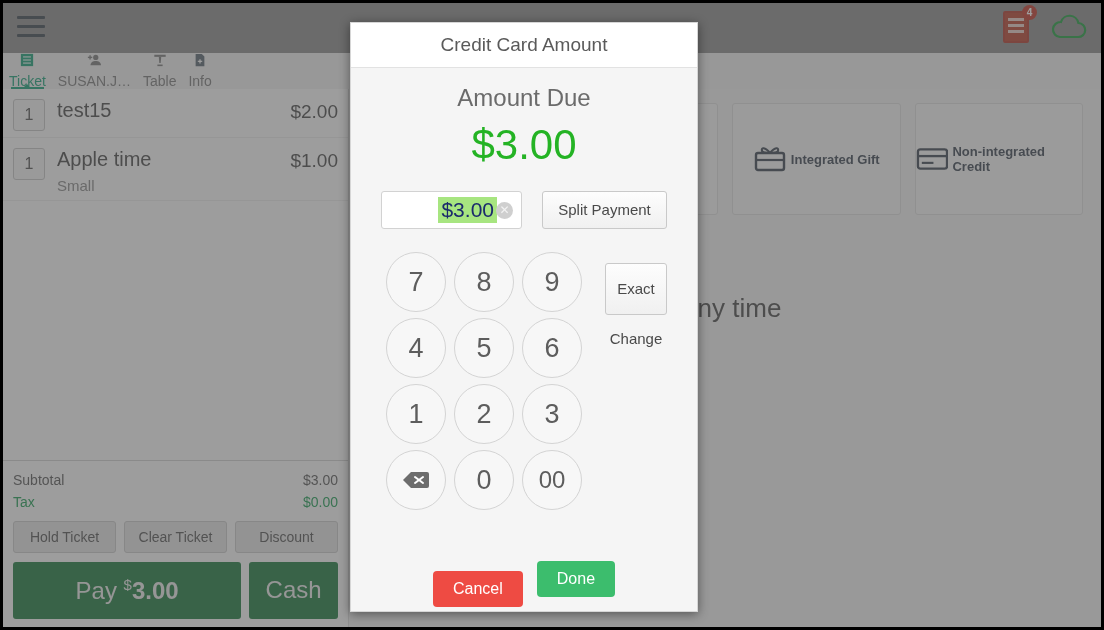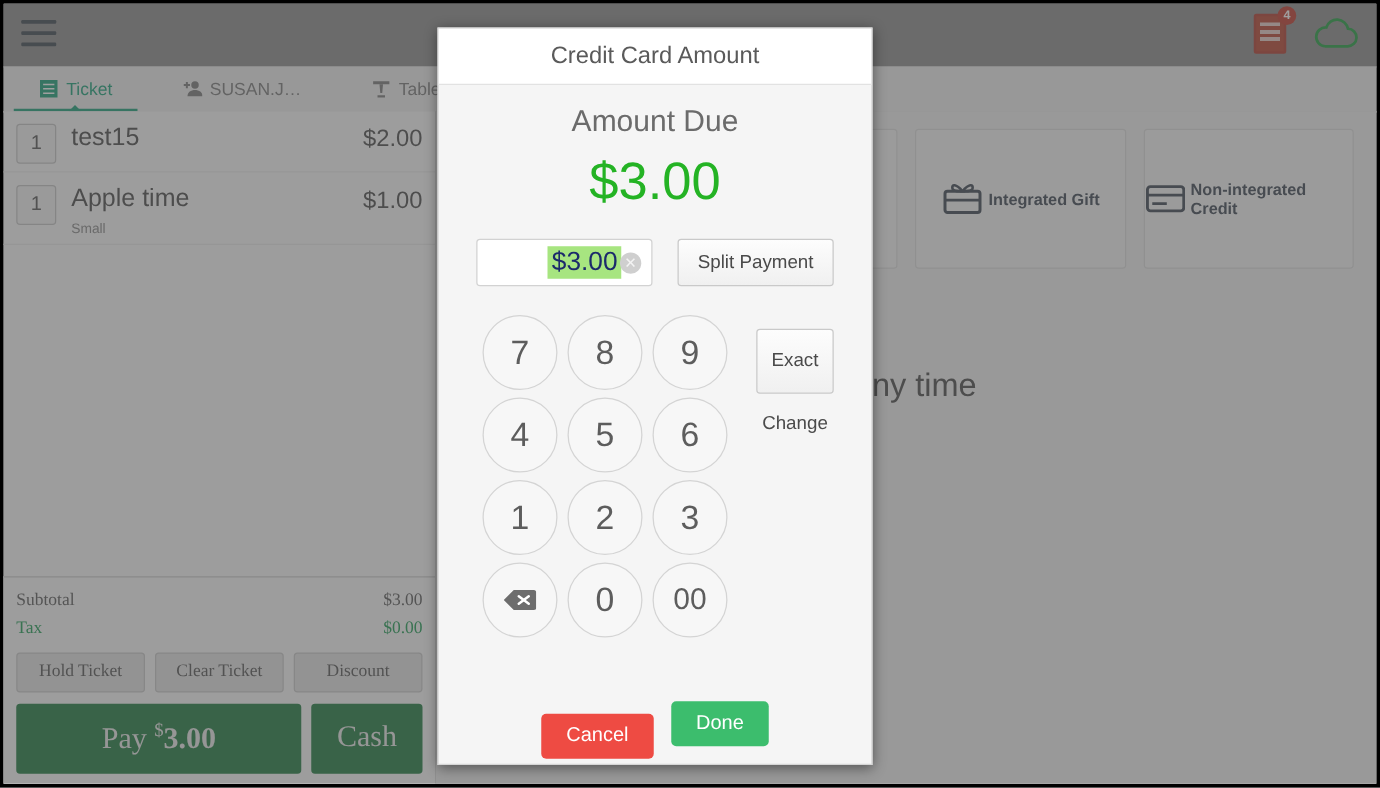--- a/index.html
+++ b/index.html
@@ -44,47 +44,47 @@
     background:#c0392b;color:#fff;border-radius:50%;font-size:10px;
     line-height:15px;text-align:center;font-weight:bold;
   }
   .cloud-ic{width:36px;height:26px;}
 
   
   #tabs{
     position:absolute;left:0;top:50px;width:1098px;height:36px;
     background:#f0f0f0;border-bottom:1px solid #d8d8d8;display:flex;align-items:center;
   }
-  .tab{display:flex;align-items:center;gap:6px;padding:0 28px;height:36px;
-    font-size:14px;color:#7b7b7b;cursor:pointer;position:relative;}
+  .tab{display:flex;align-items:center;gap:6px;padding:0 6px;height:36px;
+    font-size:14px;color:#7b7b7b;cursor:pointer;position:relative;flex-direction:column;}
   .tab.active{color:#1aa179;}
   .tab.active::after{
     content:"";position:absolute;left:8px;right:8px;bottom:0;height:2px;background:#1aa179;
   }
   .tab.active .caret{
     position:absolute;left:50%;margin-left:-5px;bottom:0;width:0;height:0;
     border-left:5px solid transparent;border-right:5px solid transparent;
     border-bottom:5px solid #1aa179;
   }
   .tab-ic{width:16px;height:16px;display:inline-block;}
 
   
   #ticket{position:absolute;left:0;top:86px;width:345px;bottom:0;background:#fafafa;
     border-right:1px solid #dcdcdc;}
   .line{display:flex;align-items:flex-start;padding:10px 10px 6px 10px;
     border-bottom:1px solid #ececec;}
   .qty{width:30px;height:30px;border:1px solid #c6c6c6;border-radius:3px;background:#f4f4f4;
     text-align:center;line-height:30px;font-size:16px;color:#555;flex:none;}
   .lname{flex:1;padding-left:12px;font-size:20px;color:#4a4a4a;}
-  .lmod{font-size:11px;color:#8a8a8a;padding-top:6px;}
+  .lmod{font-size:15px;color:#8a8a8a;padding-top:6px;}
   .lprice{font-size:19px;color:#4a4a4a;padding-top:2px;}
 
   
   #totals{position:absolute;left:0;bottom:0;width:345px;background:#fafafa;
-    border-top:1px solid #d0d0d0;padding:8px 10px 8px 10px;box-sizing:border-box;font-family:Liberation Serif, serif;}
+    border-top:1px solid #d0d0d0;padding:8px 10px 8px 10px;box-sizing:border-box;}
   .trow{display:flex;justify-content:space-between;font-size:14px;color:#5a5a5a;
     padding:3px 0;}
   .trow.tax{color:#1f9d55;}
   .tbtns{display:flex;gap:8px;margin-top:8px;}
   .tbtn{flex:1;border:1px solid #c9c9c9;background:#e5e5e5;border-radius:3px;
     font-size:14px;color:#555;padding:7px 4px;text-align:center;cursor:pointer;
     white-space:nowrap;overflow:hidden;}
   .paybtns{display:flex;gap:8px;margin-top:9px;}
   #pay-btn{flex:1 1 72%;background:#1d7a3e;color:#eaeaea;border-radius:3px;
     text-align:center;padding:14px 0;font-size:24px;cursor:pointer;}

